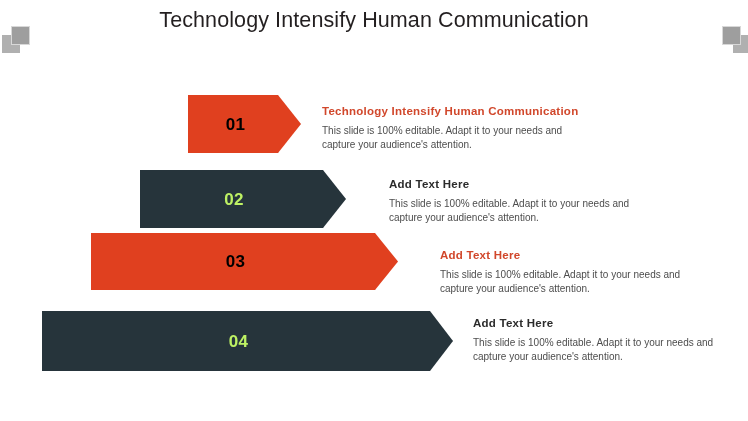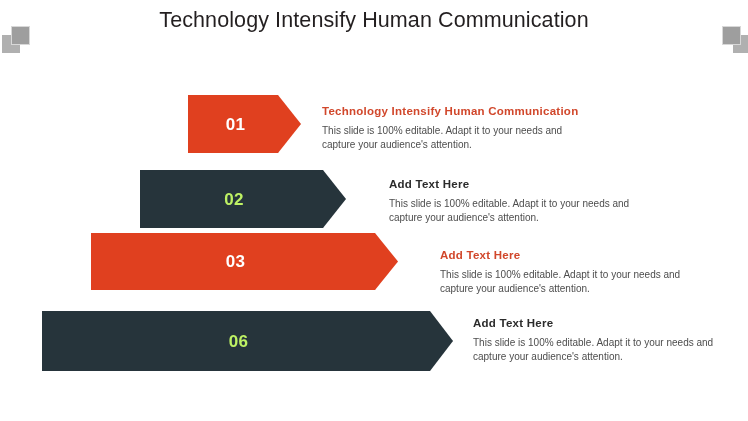--- a/index.html
+++ b/index.html
@@ -83,21 +83,21 @@
 
   .arrow-number {
     font-size: 17px;
     font-weight: bold;
     color: #bef264;
     letter-spacing: 0.4px;
     line-height: 1;
     position: relative;
     right: 9px;
   }
-  .arrow.orange .arrow-number { color: #ffffff; }
+  .arrow.orange .arrow-number { color: #000000; }
 
   
   .text-block {
     position: absolute;
   }
   .tb-title {
     font-size: 11.5px;
     font-weight: bold;
     letter-spacing: 0.25px;
     line-height: 1.2;
@@ -172,21 +172,21 @@
     </div>
     <div class="text-block">
       <p class="tb-title orange">Add Text Here</p>
       <p class="tb-body">This slide is 100% editable. Adapt it to your needs and</p>
       <p class="tb-body">capture your audience's attention.</p>
     </div>
   </div>
 
   <div class="row" id="row-4">
     <div class="arrow dark">
-      <span class="arrow-number">06</span>
+      <span class="arrow-number">04</span>
     </div>
     <div class="text-block">
       <p class="tb-title dark">Add Text Here</p>
       <p class="tb-body">This slide is 100% editable. Adapt it to your needs and</p>
       <p class="tb-body">capture your audience's attention.</p>
     </div>
   </div>
 
 </div>
 

